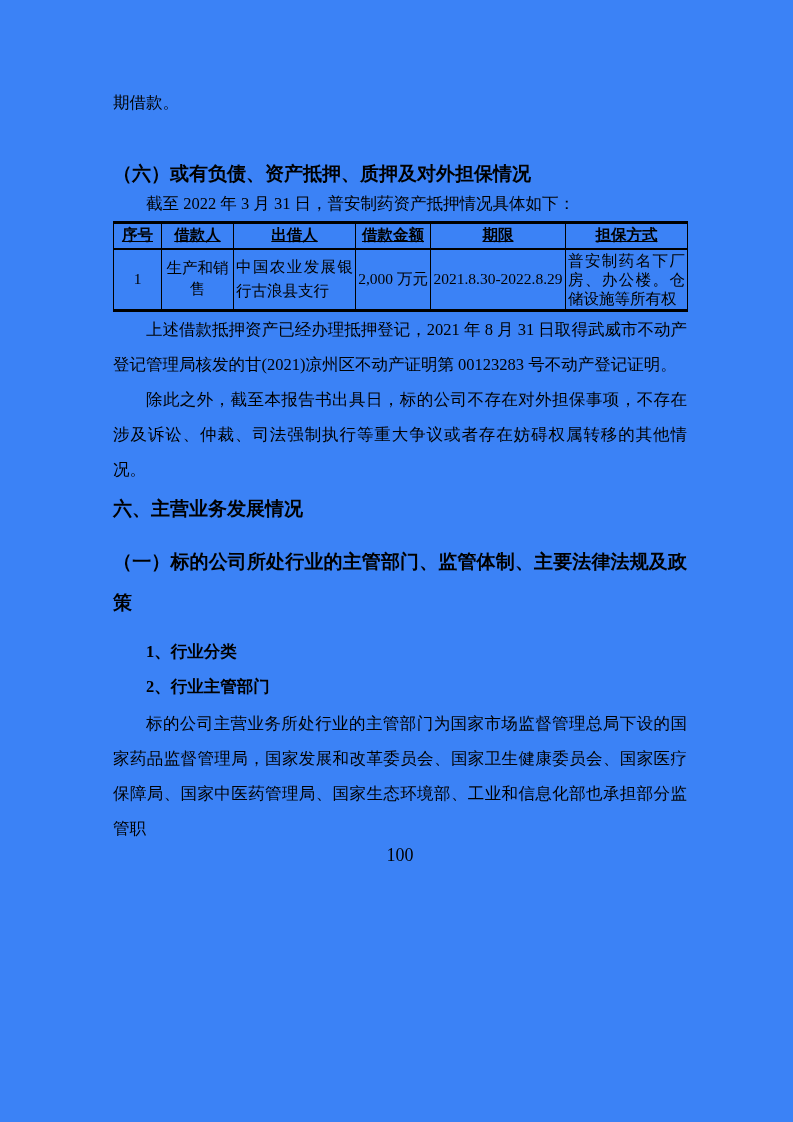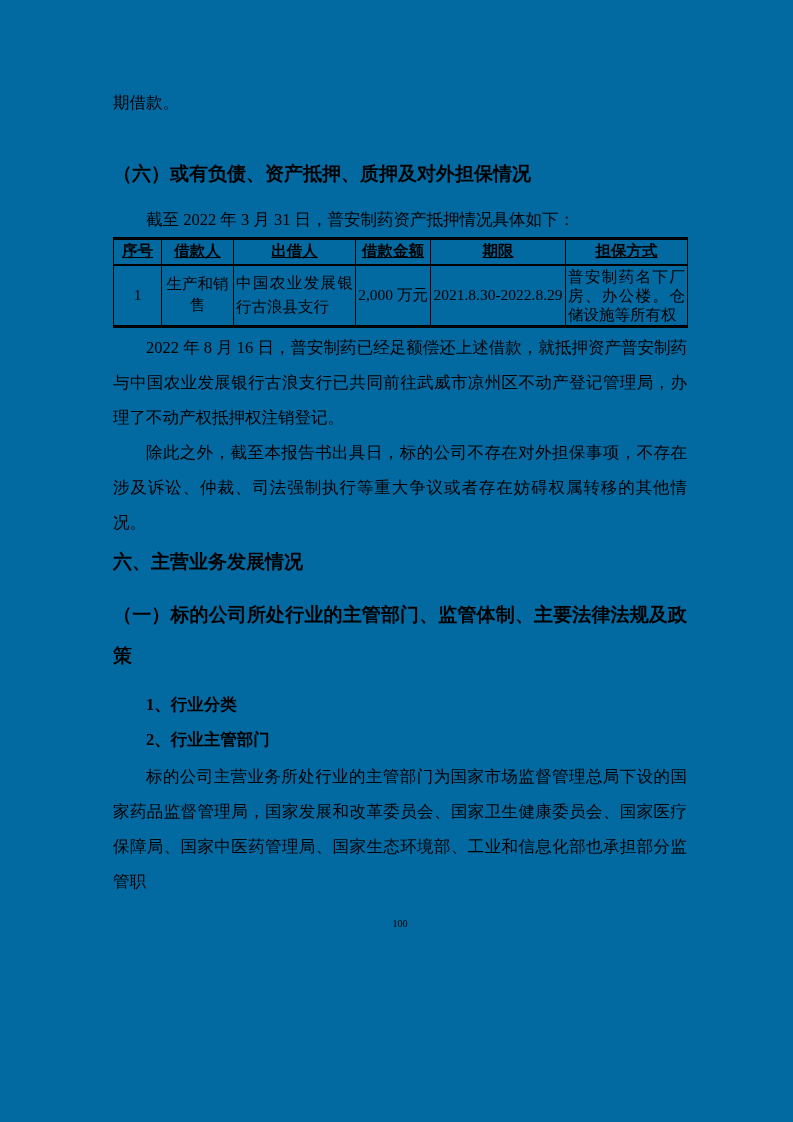--- a/index.html
+++ b/index.html
@@ -3,21 +3,21 @@
 <meta charset="utf-8">
 <style>
   * { margin: 0; padding: 0; box-sizing: border-box; }
   html, body { background: #ffffff; }
   body { width: 793px; }
 
   .page {
     position: relative;
     width: 793px;
     height: 1122px;
-    background: #0369a1;
+    background: #3b82f6;
     color: #000000;
     font-family: "Liberation Serif", "DejaVu Serif", serif;
     padding: 85px 106px 0 113px;
     overflow: hidden;
   }
 
   .body-text {
     font-size: 16.5px;
     line-height: 35px;
     text-align: justify;
@@ -33,21 +33,21 @@
   }
   .h-section { line-height: 24px; margin-top: 42px; }      
   .h-chapter { line-height: 24px; margin-top: 10px; }      
   .h-subsection {                                          
     line-height: 41px;
     margin-top: 20px;
     text-align: justify;
     text-justify: inter-ideograph;
   }
 
-  .intro-p  { margin-top: 16px; }
+  .intro-p  { margin-top: 0; }
   .p-after-table { margin-top: 0; }
   .p-gap-2  { margin-top: 2px; }
   .p-gap-0  { margin-top: 0; }
 
   .item-heading {
     font-size: 16.5px;
     line-height: 35px;
     text-indent: 33px;
     margin-top: 11px;
     font-weight: bold;
@@ -95,24 +95,24 @@
   td.cell-term { white-space: nowrap; font-size: 14.5px; }
   td.cell-guarantee {
     text-align: justify;
     text-justify: inter-ideograph;
     font-size: 14px;
     line-height: 19px;
     padding: 2px 3px;
   }
 
   .page-number {
-    font-size: 10px;
+    font-size: 18px;
     line-height: 18px;
     text-align: center;
-    margin-top: 16px;
+    margin-top: 0;
   }
 </style>
 </head>
 <body>
 
 <div class="page">
 
   <p class="body-text">期借款。</p>
 
   <h2 class="heading-sans h-section">（六）或有负债、资产抵押、质押及对外担保情况</h2>
@@ -143,22 +143,22 @@
         <td>1</td>
         <td>生产和销售</td>
         <td class="cell-lender">中国农业发展银行古浪县支行</td>
         <td>2,000 万元</td>
         <td class="cell-term">2021.8.30-2022.8.29</td>
         <td class="cell-guarantee">普安制药名下厂房、办公楼。仓储设施等所有权</td>
       </tr>
     </tbody>
   </table>
 
+  <p class="body-text indent p-after-table">上述借款抵押资产已经办理抵押登记，2021 年 8 月 31 日取得武威市不动产登记管理局核发的甘(2021)凉州区不动产证明第 00123283 号不动产登记证明。</p>
 
-  <p class="body-text indent p-gap-2">2022 年 8 月 16 日，普安制药已经足额偿还上述借款，就抵押资产普安制药与中国农业发展银行古浪支行已共同前往武威市凉州区不动产登记管理局，办理了不动产权抵押权注销登记。</p>
 
   <p class="body-text indent p-gap-0">除此之外，截至本报告书出具日，标的公司不存在对外担保事项，不存在涉及诉讼、仲裁、司法强制执行等重大争议或者存在妨碍权属转移的其他情况。</p>
 
   <h1 class="heading-sans h-chapter">六、主营业务发展情况</h1>
 
   <h2 class="heading-sans h-subsection">（一）标的公司所处行业的主管部门、监管体制、主要法律法规及政策</h2>
 
   <p class="item-heading">1、行业分类</p>
 
 

